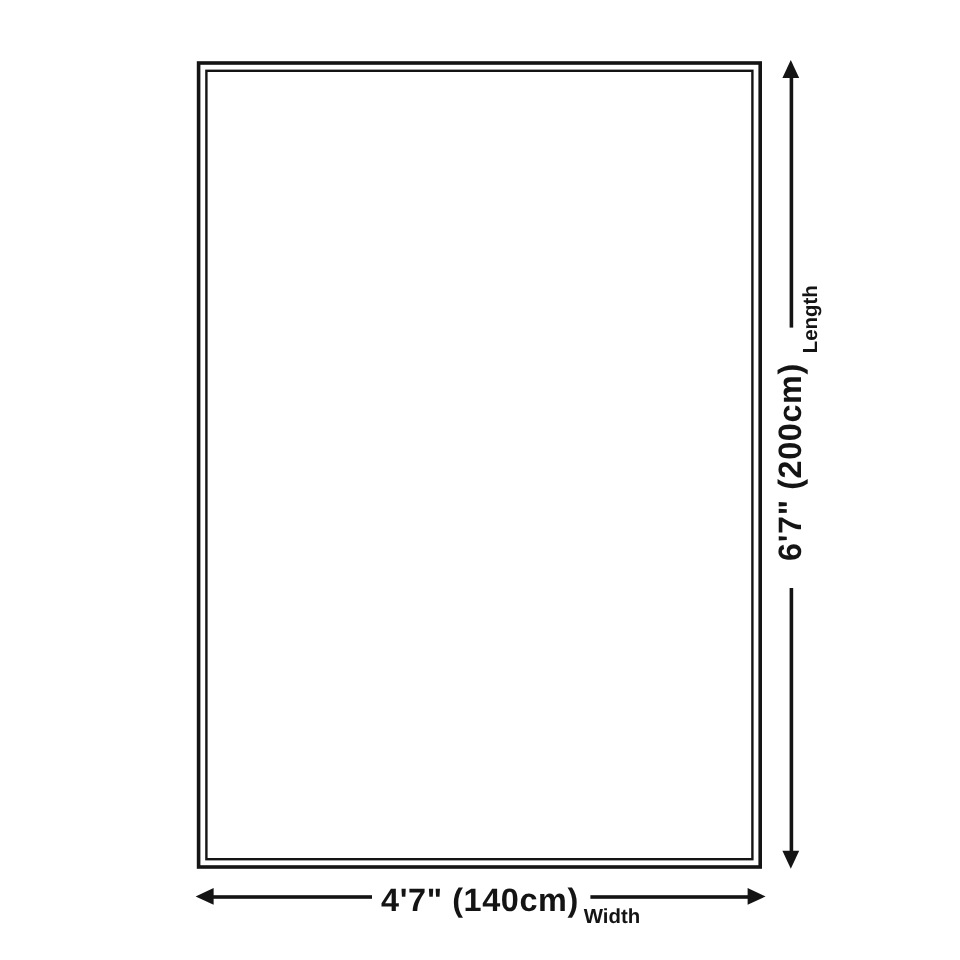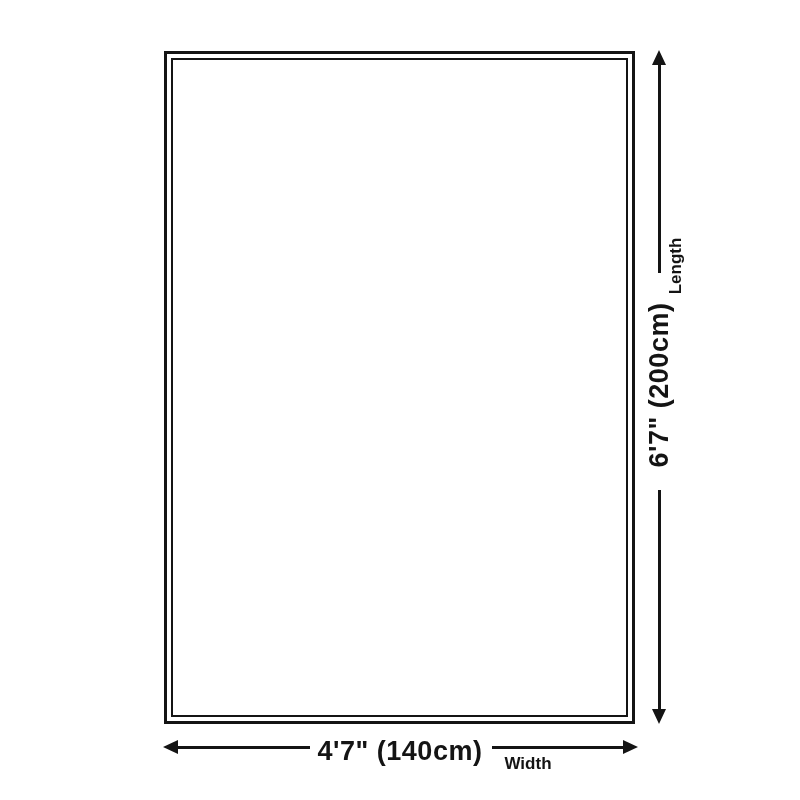--- a/index.html
+++ b/index.html
@@ -99,21 +99,21 @@
     left: 676px;
     top: 266px;
     transform: translate(-50%, -50%) rotate(-90deg);
   }
   .h-text {
     left: 400px;
     top: 751px;
     transform: translate(-50%, -50%);
   }
   .h-label {
-    left: 528px;
+    left: 510px;
     top: 764px;
     transform: translate(-50%, -50%);
   }
 </style>
 </head>
 <body>
 
 <div class="diagram">
 
   <div class="rug">

